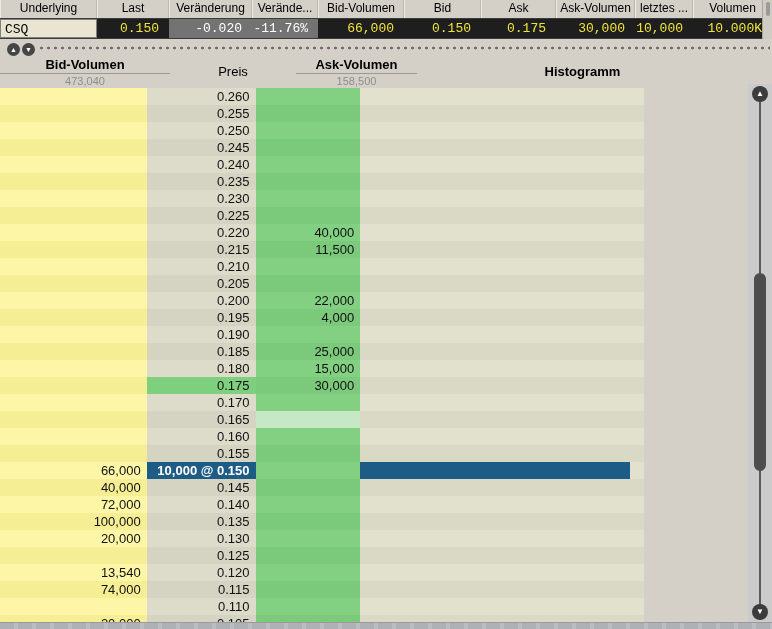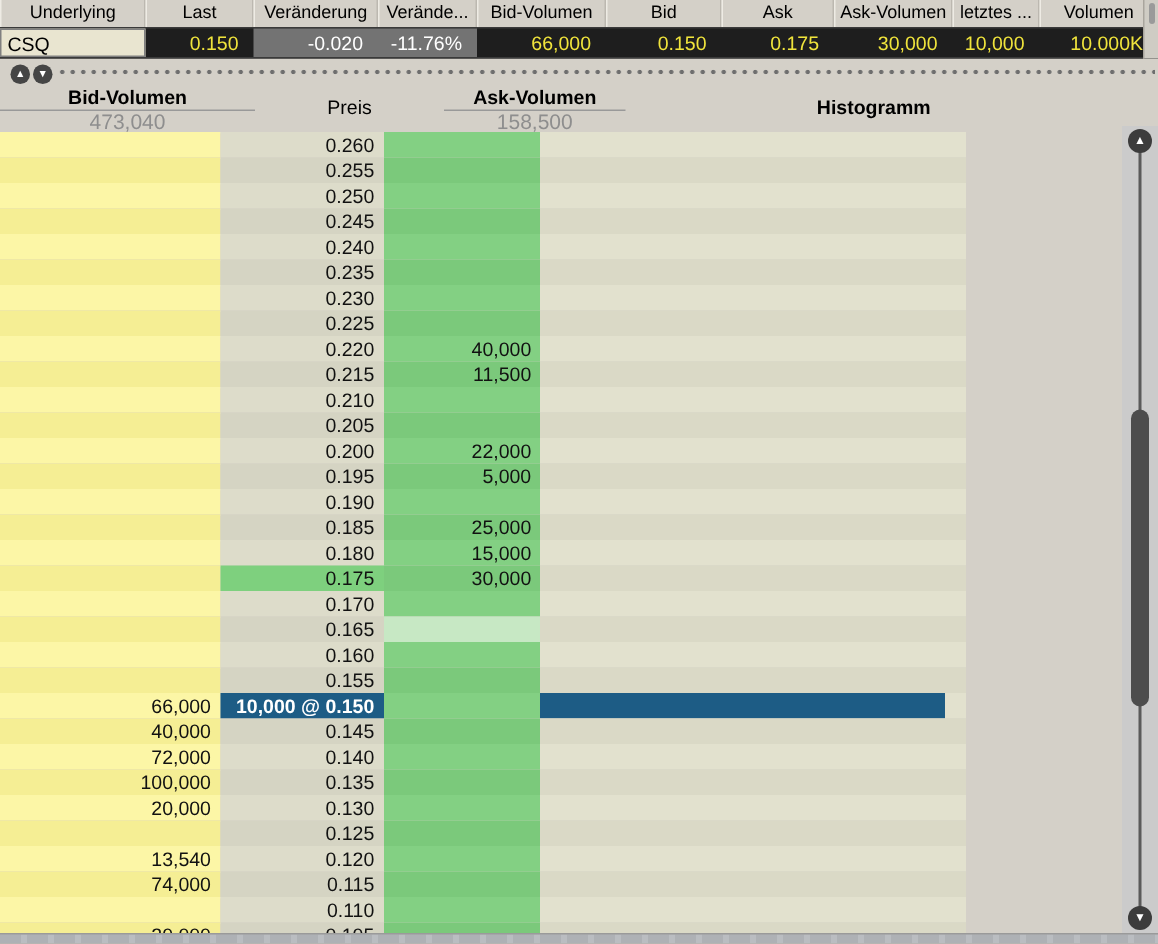--- a/index.html
+++ b/index.html
@@ -6,21 +6,21 @@
   body { background:#888; font-family:"Liberation Sans", sans-serif; }
   .app { position:relative; width:772px; height:629px; background:#d4d0c8; overflow:hidden;
          font-family:"Liberation Sans", sans-serif;padding-left:12px; }
 
   
   .quote-head { position:absolute; top:0; left:0; width:772px; height:18px; display:flex; background:#d4d0c8; }
   .qh { font-size:12px; color:#000; text-align:center; line-height:17px; white-space:nowrap; overflow:hidden;
         border-right:1px solid #bcb8b0; border-left:1px solid #eeebe4; }
   .quote-row { position:absolute; top:18px; left:0; width:772px; height:21px; display:flex;
                background:#1e1e1e; border-top:1px solid #3a3a3a; border-bottom:1px solid #3a3a3a; }
-  .qc { font-size:13px; line-height:19px; color:#f0e43c; text-align:right; padding-right:10px; white-space:nowrap; overflow:hidden; }
+  .qc { font-size:13px; line-height:19px; color:#f0e43c; text-align:right; padding-right:10px; white-space:nowrap; overflow:hidden;font-family:Liberation Mono, monospace; }
   .qc-underlying { background:#e9e5d0; color:#000; text-align:left; padding:0 0 0 4px; border:1px solid #808080; }
   .qc-red { background:#737373; color:#fff; }
   .w0{width:97px}.w1{width:72px}.w2{width:83px}.w3{width:66px}.w4{width:86px}
   .w5{width:77px}.w6{width:75px}.w7{width:79px}.w8{width:58px}.w9{width:79px}
   .quote-scroll-stub { position:absolute; top:0; right:0; width:10px; height:39px; background:#cfccc4; border-left:1px solid #a9a59d; }
   .quote-scroll-thumb { position:absolute; top:2px; left:3px; width:4px; height:14px; background:#9a9a9a; border-radius:2px; }
 
   
   .strip { position:absolute; top:40px; left:0; width:772px; height:16px; background:#d4d0c8; }
   .strip-dots { position:absolute; top:40px; left:38px; right:2px; height:16px;
@@ -28,21 +28,21 @@
                 background-size: 7px 16px; background-position: 0 50%; background-repeat: repeat-x; }
   .strip-btn { position:absolute; top:43px; width:13px; height:13px; border-radius:50%;
                background:#454545; color:#fff; font-size:7px; line-height:13px; text-align:center; cursor:pointer; }
   .strip-btn.up { left:7px; } .strip-btn.down { left:22px; }
 
   
   .ladder-head { position:absolute; top:56px; left:0; width:748px; height:32px; display:flex; background:#d4d0c8; }
   .col-head { display:flex; flex-direction:column; }
   .ch-bid { width:170px; } .ch-price { width:126px; } .ch-ask { width:121px; } .ch-hist { width:331px; }
   .col-head .label { font-weight:bold; font-size:13px; color:#000; text-align:center; height:17px; line-height:17px; }
-  .col-head .total { border-top:1px solid #999; color:#8e8e8e; font-size:14px; text-align:center; height:15px; line-height:14px; }
+  .col-head .total { border-top:1px solid #999; color:#8e8e8e; font-size:11px; text-align:center; height:15px; line-height:14px; }
   .plain-head { font-size:13px; color:#000; text-align:center; line-height:32px; }
   .hist-head { font-weight:bold; }
 
   
   .ladder-body { position:absolute; top:88px; left:0; width:644px; height:534px; overflow:hidden; }
   .row { display:flex; height:17px; box-shadow: inset 0 1px 0 rgba(255,255,255,0.32); }
   .cell { height:17px; font-size:13px; line-height:17px; color:#111; text-align:right; padding-right:6px; white-space:nowrap; overflow:hidden; }
   .bid-cell  { width:170px; }
   .price-cell{ width:126px; }
   .ask-cell  { width:121px; }
@@ -197,21 +197,21 @@
       </div>
       <div class="row even">
         <div class="cell bid-cell"></div>
         <div class="cell price-cell bold">0.200</div>
         <div class="cell ask-cell">22,000</div>
         <div class="cell histo-cell"></div>
       </div>
       <div class="row odd">
         <div class="cell bid-cell"></div>
         <div class="cell price-cell">0.195</div>
-        <div class="cell ask-cell">5,000</div>
+        <div class="cell ask-cell">4,000</div>
         <div class="cell histo-cell"></div>
       </div>
       <div class="row even">
         <div class="cell bid-cell"></div>
         <div class="cell price-cell">0.190</div>
         <div class="cell ask-cell"></div>
         <div class="cell histo-cell"></div>
       </div>
       <div class="row odd">
         <div class="cell bid-cell"></div>

